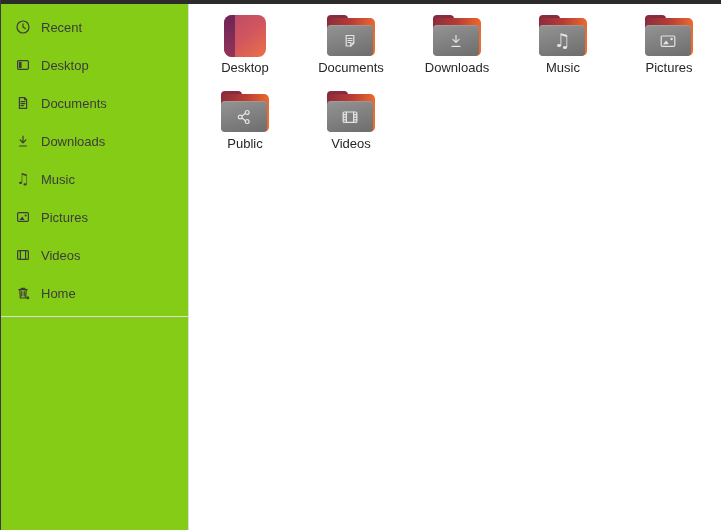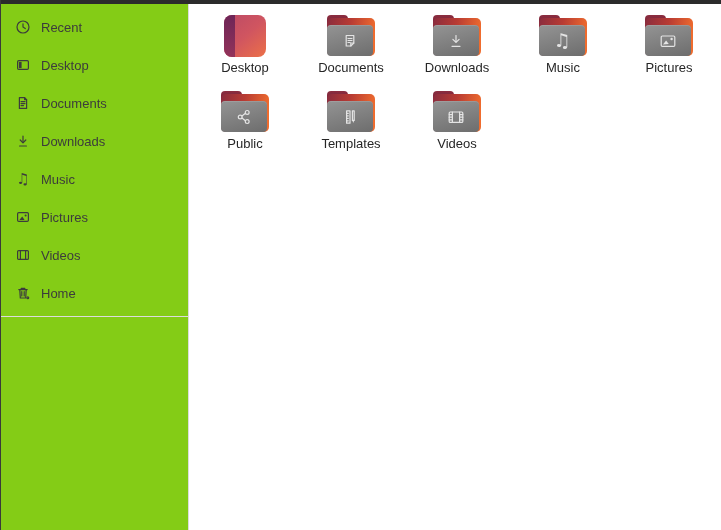--- a/index.html
+++ b/index.html
@@ -238,38 +238,20 @@
           <div class="file-label">Public</div>
         </div>
         <div class="cell">
           <div class="iconbox">
             <div class="folder">
               <div class="f-tab"></div>
               <div class="f-back"></div>
               <div class="f-front"></div>
               <span class="f-emblem">
                 <svg width="20" height="20" viewBox="0 0 20 20" fill="none" stroke="currentColor" stroke-width="1.2" stroke-linecap="round" stroke-linejoin="round">
-                  <rect x="6.6" y="3.8" width="3.4" height="12.4"></rect>
-                  <path d="M6.6 6.3 h1.7 M6.6 8.8 h1.7 M6.6 11.3 h1.7 M6.6 13.8 h1.7"></path>
-                  <rect x="12.4" y="3.8" width="1.8" height="9.6"></rect>
-                  <path d="M12.4 13.4 l0.9 2.6 0.9-2.6 z" fill="currentColor" stroke="none"></path>
-                </svg>
-              </span>
-            </div>
-          </div>
-          <div class="file-label">Templates</div>
-        </div>
-        <div class="cell">
-          <div class="iconbox">
-            <div class="folder">
-              <div class="f-tab"></div>
-              <div class="f-back"></div>
-              <div class="f-front"></div>
-              <span class="f-emblem">
-                <svg width="20" height="20" viewBox="0 0 20 20" fill="none" stroke="currentColor" stroke-width="1.2" stroke-linecap="round" stroke-linejoin="round">
                   <rect x="3.2" y="5" width="13.6" height="10.4" rx="1"></rect>
                   <path d="M6.4 5 v10.4 M13.6 5 v10.4"></path>
                   <path d="M3.2 7.6 h3.2 M3.2 10.2 h3.2 M3.2 12.8 h3.2 M13.6 7.6 h3.2 M13.6 10.2 h3.2 M13.6 12.8 h3.2"></path>
                 </svg>
               </span>
             </div>
           </div>
           <div class="file-label">Videos</div>
         </div>
       </div>

